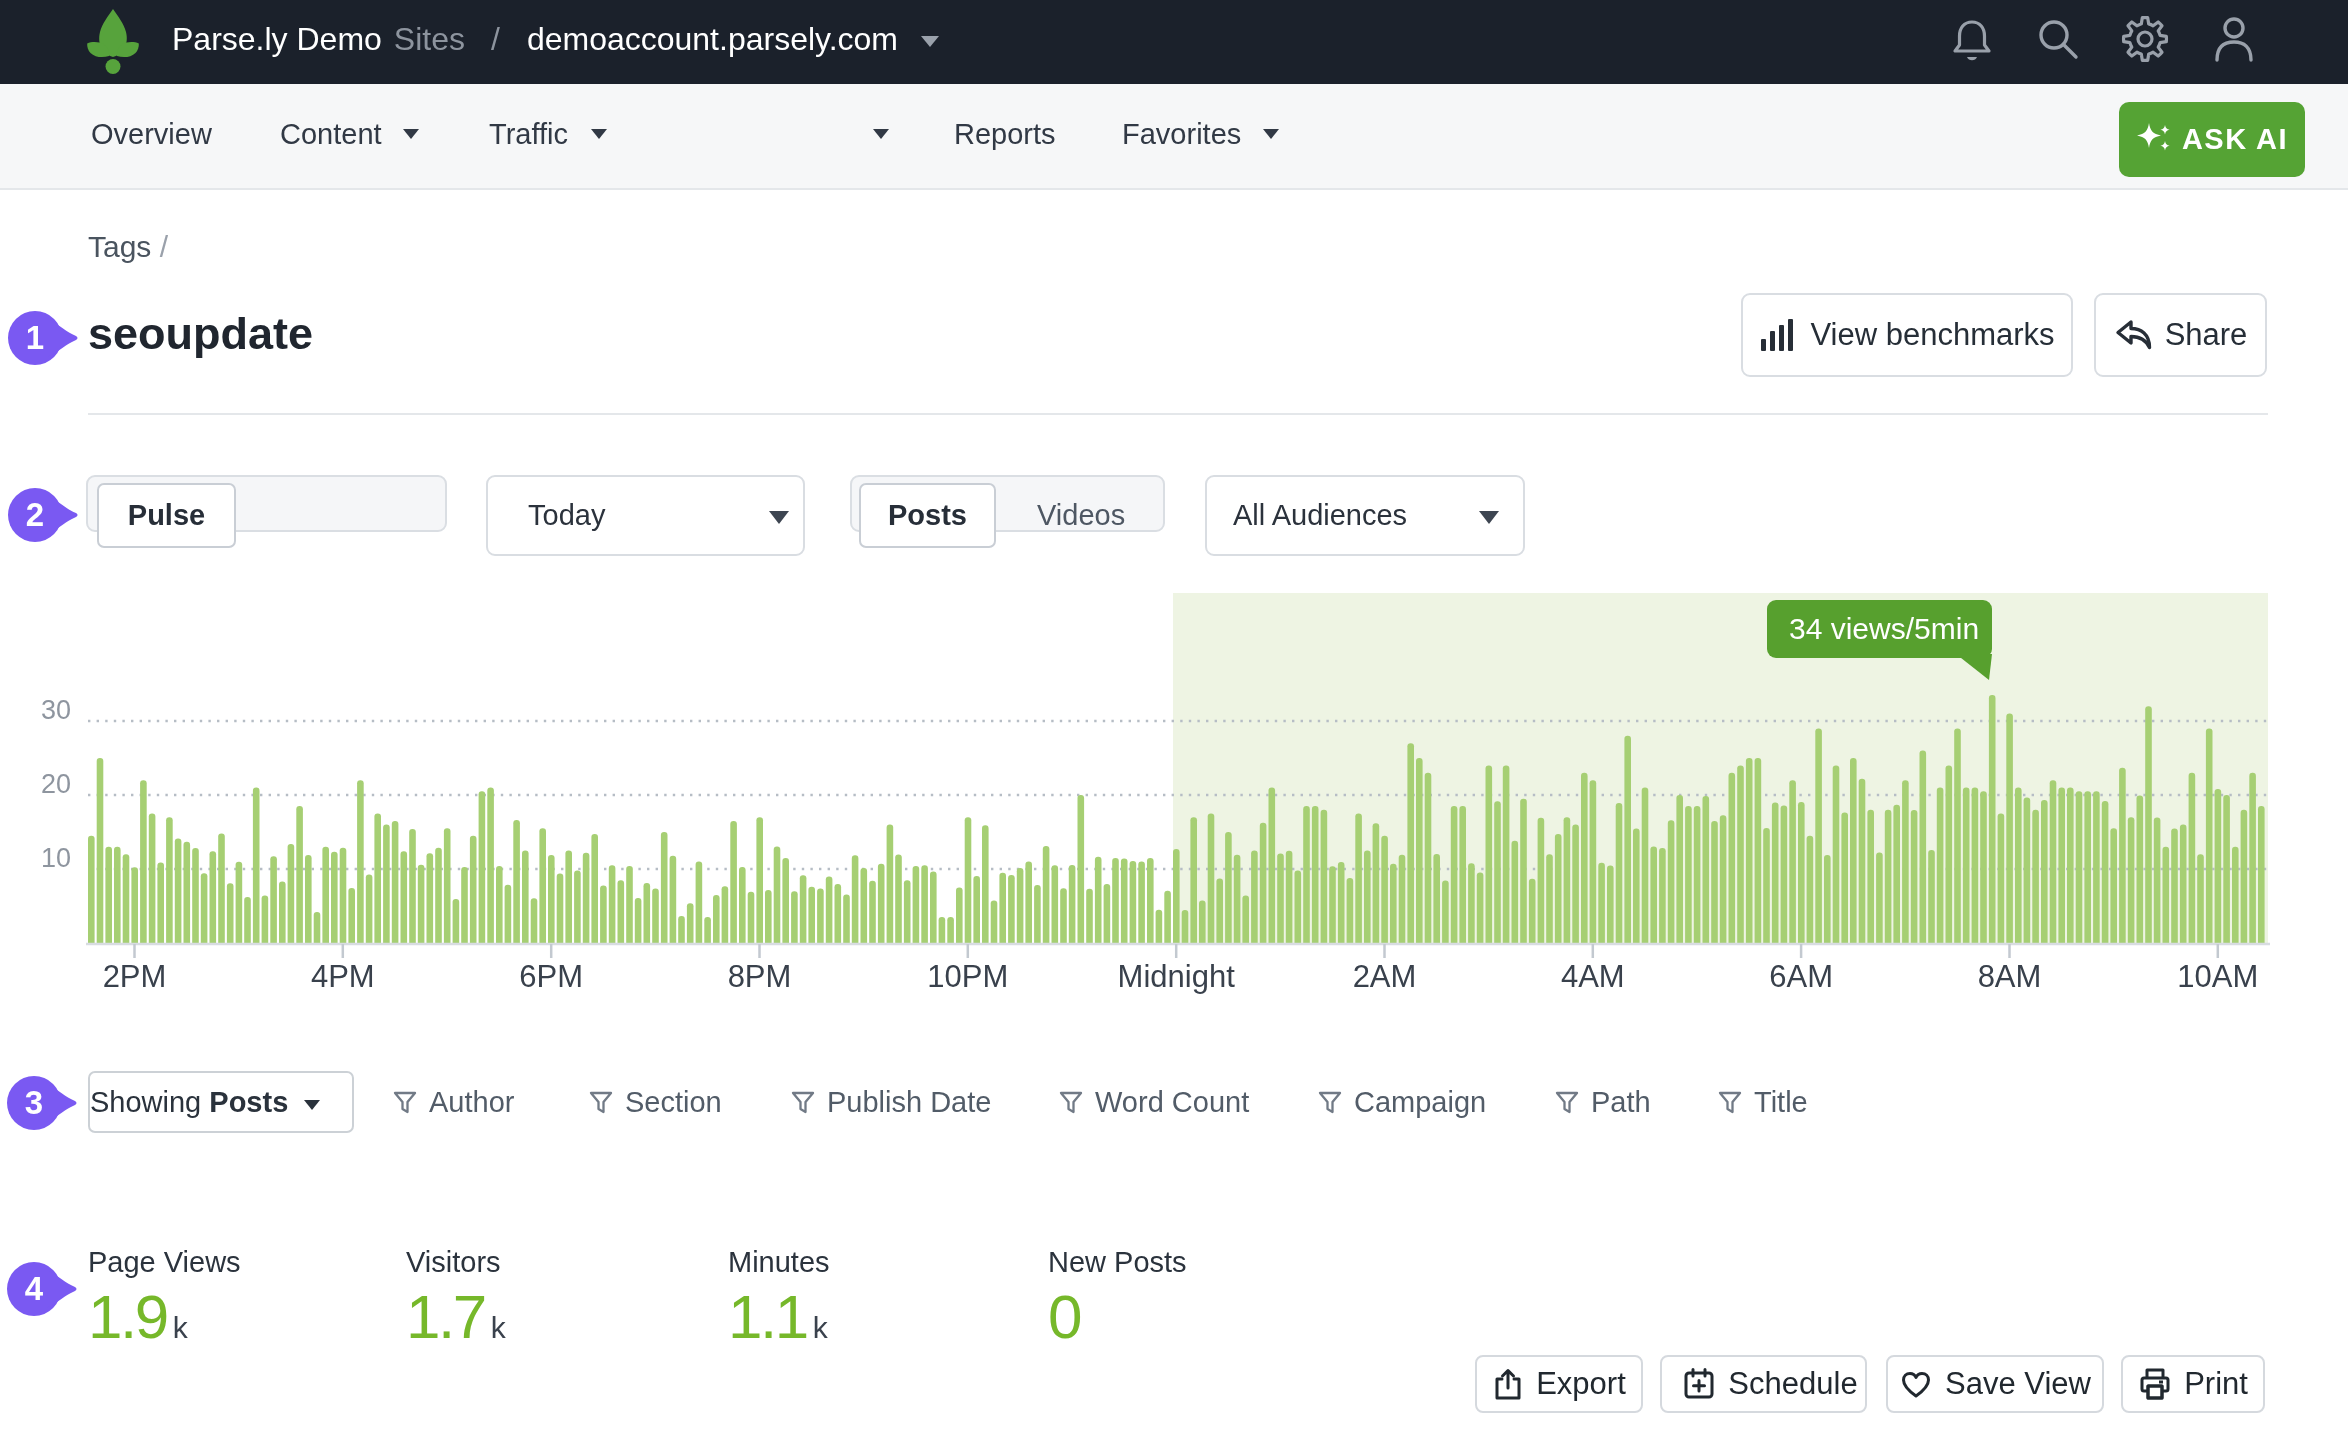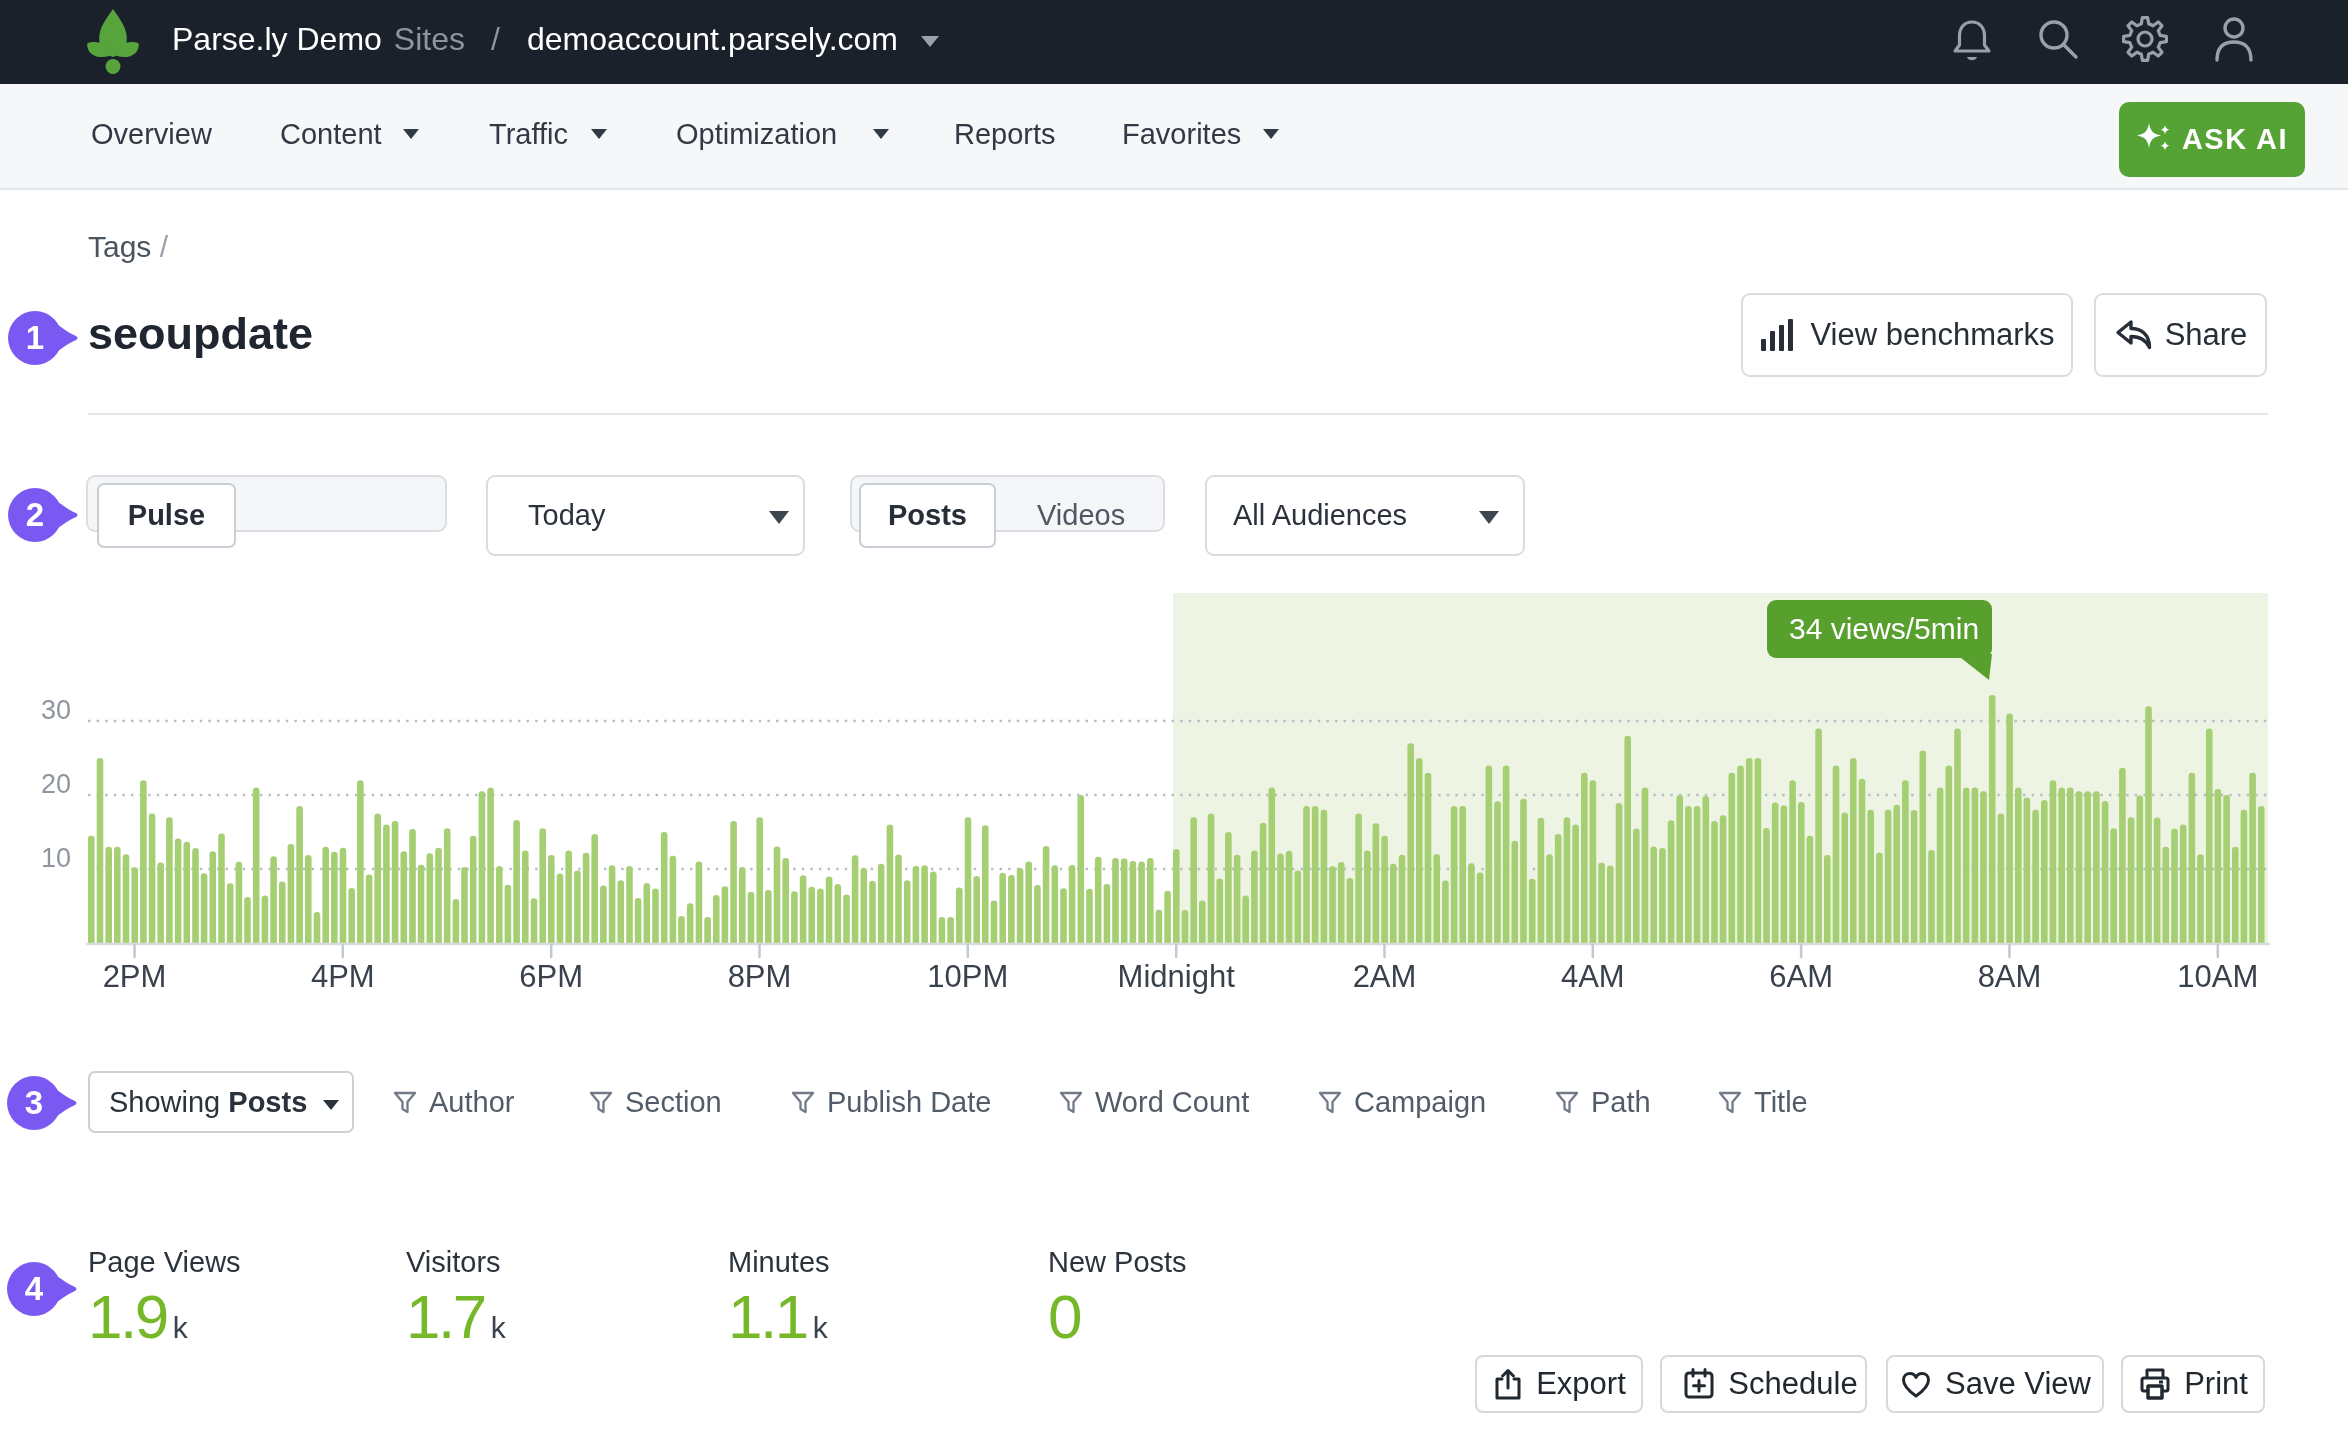--- a/index.html
+++ b/index.html
@@ -21,21 +21,21 @@
 h1.title{position:absolute;left:88px;top:308px;font-size:45px;font-weight:bold;color:#20262f;}
 .btn{position:absolute;background:#fff;border:2px solid #d9dde2;border-radius:9px;color:#262e37;font-size:31px;display:flex;align-items:center;justify-content:center;}
 .hr1{position:absolute;left:88px;top:413px;width:2180px;height:2px;background:#e4e7ea;}
 
 .seg{position:absolute;top:475px;height:57px;background:#f5f6f8;border:2px solid #dadee3;border-radius:9px;}
 .seg .on{position:absolute;top:6px;height:65px;background:#fff;border:2px solid #c9ced5;border-radius:7px;font-weight:bold;color:#272e38;font-size:29px;display:flex;align-items:center;justify-content:center;}
 .seg .off{position:absolute;top:0;height:77px;line-height:77px;color:#4e5763;font-size:29px;text-align:center;}
 .sel{position:absolute;top:475px;height:81px;background:#fff;border:2px solid #d9dde2;border-radius:9px;font-size:29px;color:#2b323c;line-height:77px;}
 .sel .sc{position:absolute;top:34px;width:0;height:0;border-left:10px solid transparent;border-right:10px solid transparent;border-top:13px solid #3d4551;}
 
-.showbtn{position:absolute;left:88px;top:1071px;width:266px;height:62px;background:#fff;border:2px solid #ccd1d6;border-radius:7px;font-size:29px;color:#2a323c;line-height:58px;padding-left:19px;}
+.showbtn{position:absolute;left:88px;top:1071px;width:266px;height:62px;background:#fff;border:2px solid #ccd1d6;border-radius:7px;font-size:29px;color:#2a323c;line-height:58px;}
 .chip{position:absolute;top:1071px;height:62px;line-height:62px;font-size:29px;color:#525c68;}
 
 .stat .lab{font-size:29px;color:#2b333d;}
 .stat{position:absolute;top:1246px;}
 .num{font-size:62px;color:#76b82a;letter-spacing:-2.5px;margin-top:2px;}
 .num .kk{font-size:30px;color:#3a424d;letter-spacing:0;}
 
 .bbtn{position:absolute;top:1355px;height:58px;background:#fff;border:2px solid #d5d9de;border-radius:8px;color:#21282f;font-size:31px;display:flex;align-items:center;justify-content:center;}
 .marker{position:absolute;}
 </style></head>
@@ -72,21 +72,20 @@
     <path d="M4 46 C4 33 11 28 21 28 C31 28 38 33 38 46"></path>
   </svg>
 </div>
 
 <div class="nav2">
   <span class="item" style="left:91px">Overview</span>
   <span class="item" style="left:280px">Content</span>
     <span class="ncaret" style="left:403px"></span>
   <span class="item" style="left:489px">Traffic</span>
     <span class="ncaret" style="left:591px"></span>
-  <span class="item" style="left:676px">Optimization</span>
     <span class="ncaret" style="left:873px"></span>
   <span class="item" style="left:954px">Reports</span>
   <span class="item" style="left:1122px">Favorites</span>
     <span class="ncaret" style="left:1263px"></span>
 </div>
 <div class="askai"><svg style="vertical-align:-6px;margin-right:12px" width="34" height="34" viewBox="0 0 34 34" fill="#fff">
   <path d="M13 2 C14.2 10 17 13 25 14.5 C17 16 14.2 19 13 27 C11.8 19 9 16 1 14.5 C9 13 11.8 10 13 2 Z"></path>
   <path d="M28 12 C28.5 15 29.8 16.2 32.6 16.8 C29.8 17.4 28.5 18.6 28 21.6 C27.5 18.6 26.2 17.4 23.4 16.8 C26.2 16.2 27.5 15 28 12 Z" transform="translate(1,-8)"></path>
   <path d="M28 12 C28.5 15 29.8 16.2 32.6 16.8 C29.8 17.4 28.5 18.6 28 21.6 C27.5 18.6 26.2 17.4 23.4 16.8 C26.2 16.2 27.5 15 28 12 Z" transform="translate(1,8)"></path>
 </svg>ASK AI</div>

